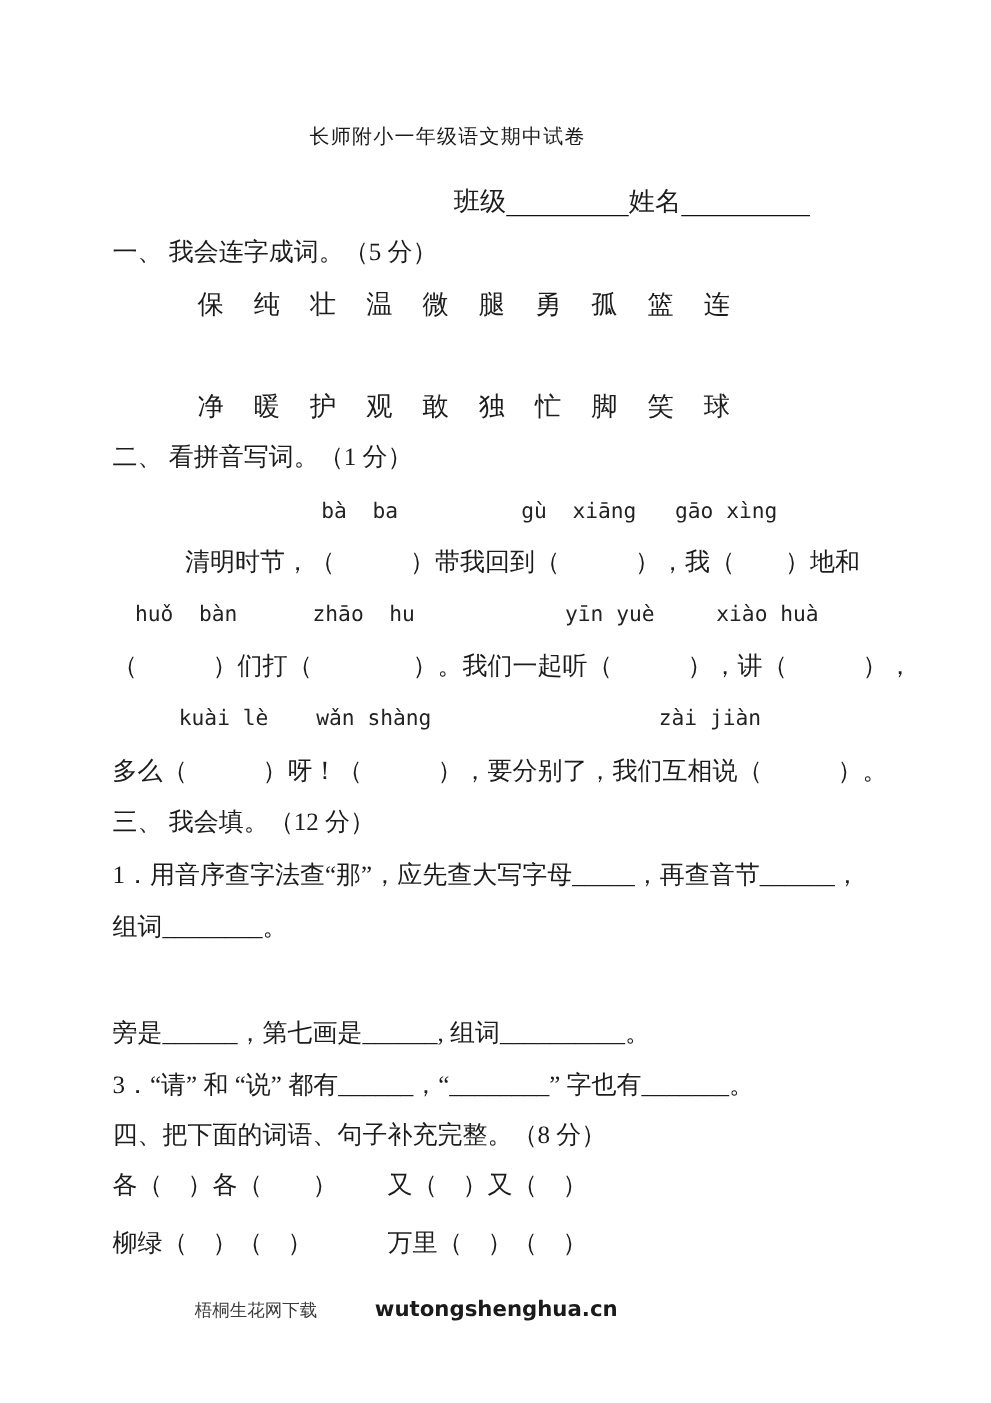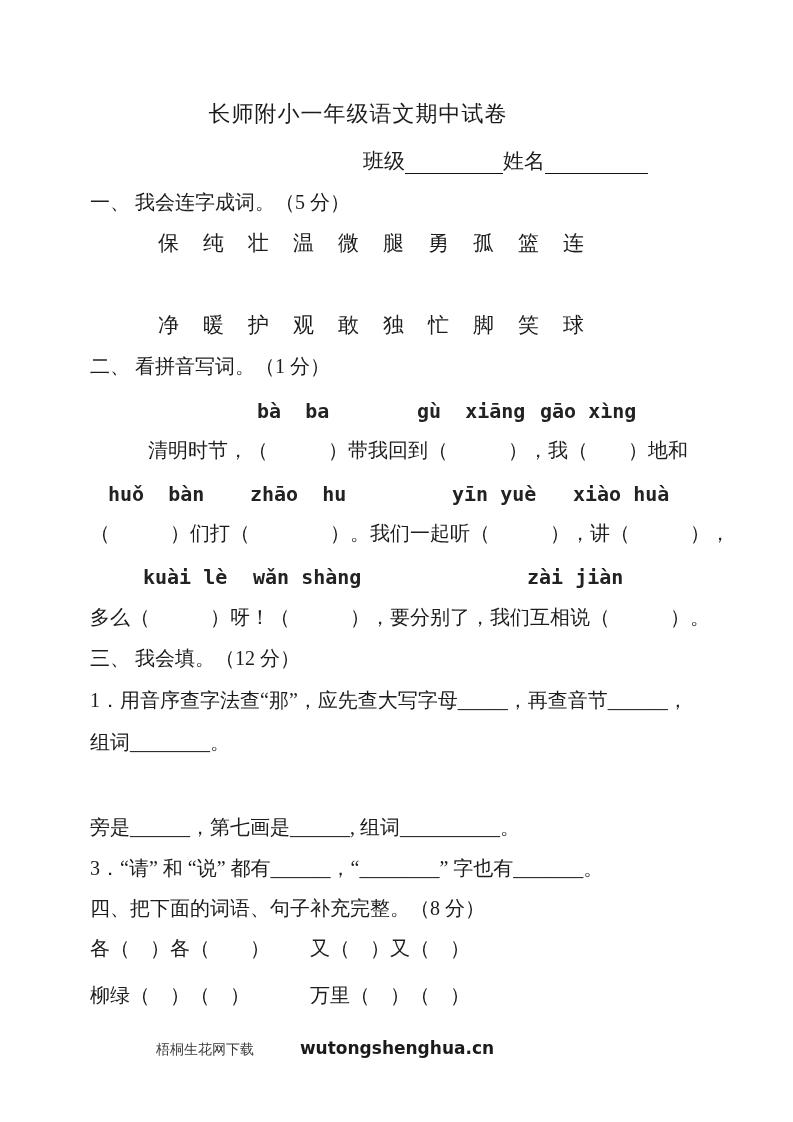--- a/index.html
+++ b/index.html
@@ -16,41 +16,40 @@
     position: absolute;
     left: 90px;
     font-size: 20px;
     line-height: 1.25;
     white-space: pre;
   }
   .title {
     left: 0;
     width: 716px;
     text-align: center;
-    font-size: 22px;
+    font-size: 16px;
     letter-spacing: 1px;
   }
-  .student-line { left: 363px; display: flex; align-items: flex-end; font-size: 21px; }
+  .student-line { left: 363px; display: flex; align-items: flex-start; font-size: 21px; }
   .blank {
     display: inline-block;
     border-bottom: 1.5px solid #111;
     height: 24px;
   }
   .blank-class { width: 98px; }
   .blank-name  { width: 103px; }
   .char-row { left: 158px; display: flex; gap: 24px; font-size: 21px; }
   .pinyin-row { left: 90px; width: 640px; height: 24px; }
   .pinyin-row span {
     position: absolute;
     top: 0;
     font-family: "DejaVu Sans Mono", "Liberation Mono", monospace;
-    font-size: 20px;
+    font-size: 17px;
     white-space: pre;
     color: #222;
-    font-weight: bold;
   }
   .footer {
     left: 0;
     width: 650px;
     display: flex;
     justify-content: center;
     align-items: baseline;
     gap: 46px;
   }
   .footer .site-name { font-size: 14px; color: #3a3a3a; }

